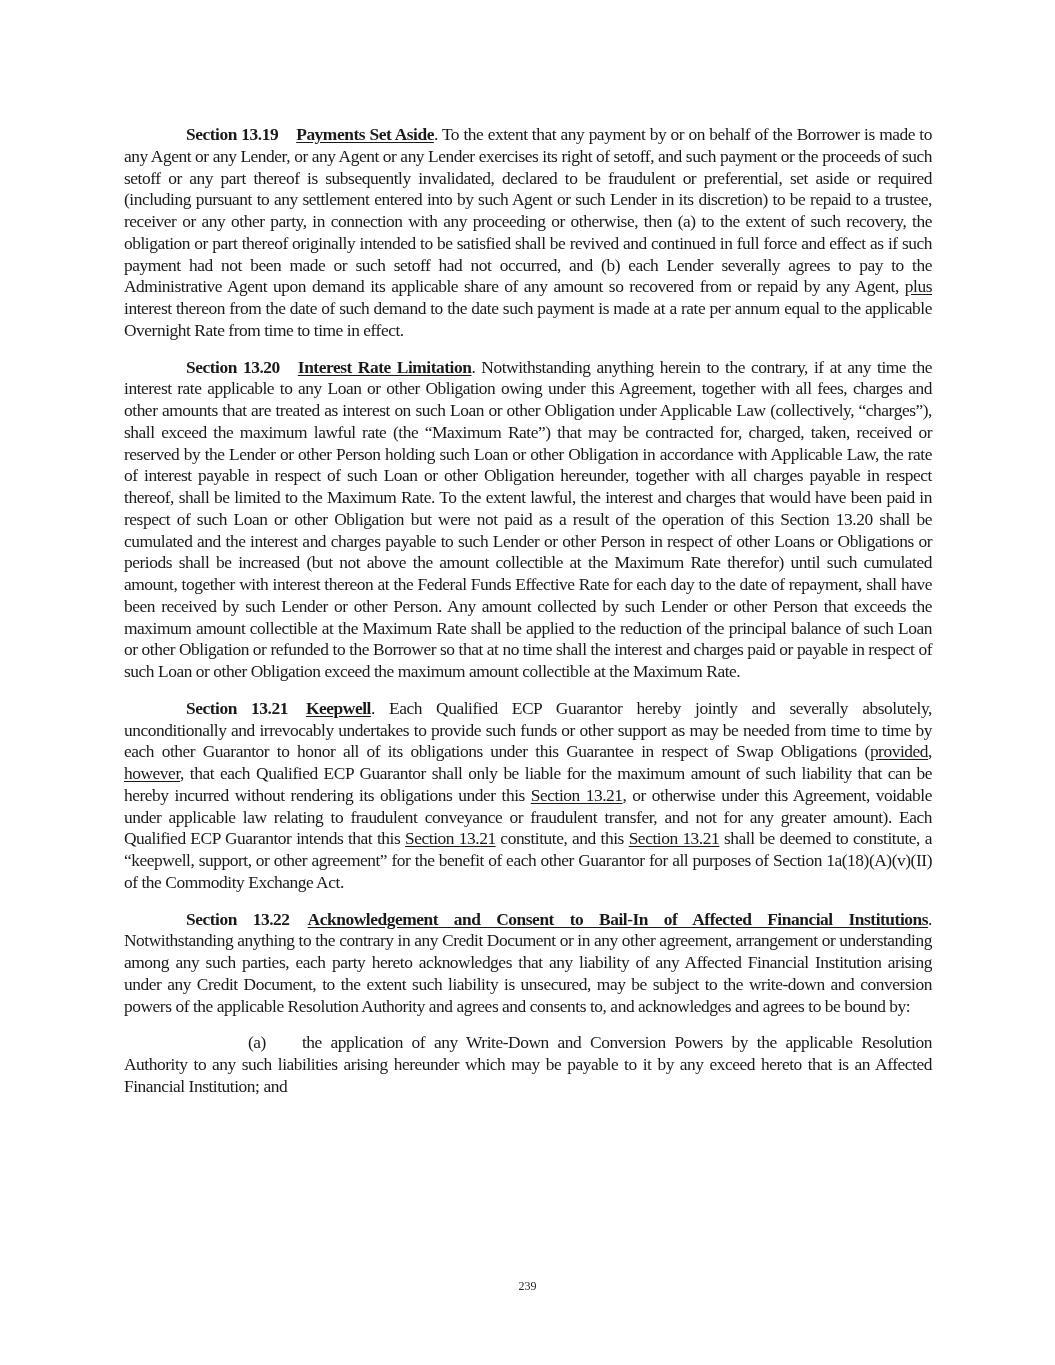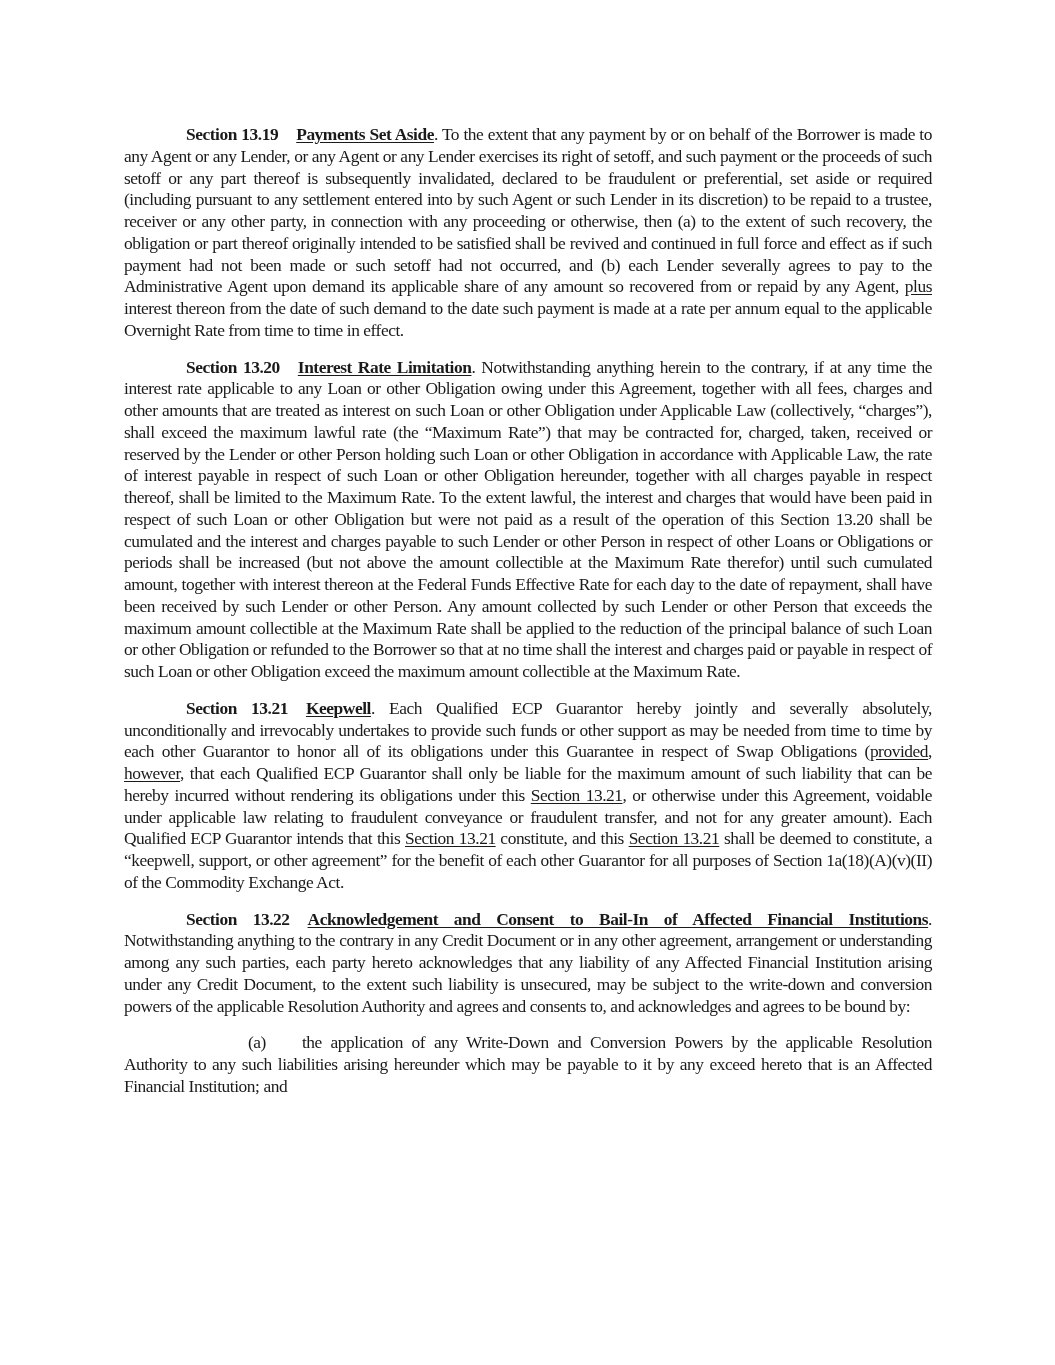--- a/index.html
+++ b/index.html
@@ -53,13 +53,14 @@
     <p class="para">
       <span class="sec-num">Section 13.22</span><span class="gap"></span><span class="sec-title">Acknowledgement and Consent to Bail-In of Affected Financial Institutions</span><span>. Notwithstanding anything to the contrary in any Credit Document or in any other agreement, arrangement or understanding among any such parties, each party hereto acknowledges that any liability of any Affected Financial Institution arising under any Credit Document, to the extent such liability is unsecured, may be subject to the write-down and conversion powers of the applicable Resolution Authority and agrees and consents to, and acknowledges and agrees to be bound by:</span>
     </p>
 
     <p class="para sub">
       <span>(a)</span><span class="gap-wide"></span><span>the application of any Write-Down and Conversion Powers by the applicable Resolution Authority to any such liabilities arising hereunder which may be payable to it by any exceed hereto that is an Affected Financial Institution; and</span>
     </p>
 
   </div>
 
+  <div class="page-number">239</div>
 </div>
 
 </body></html>

